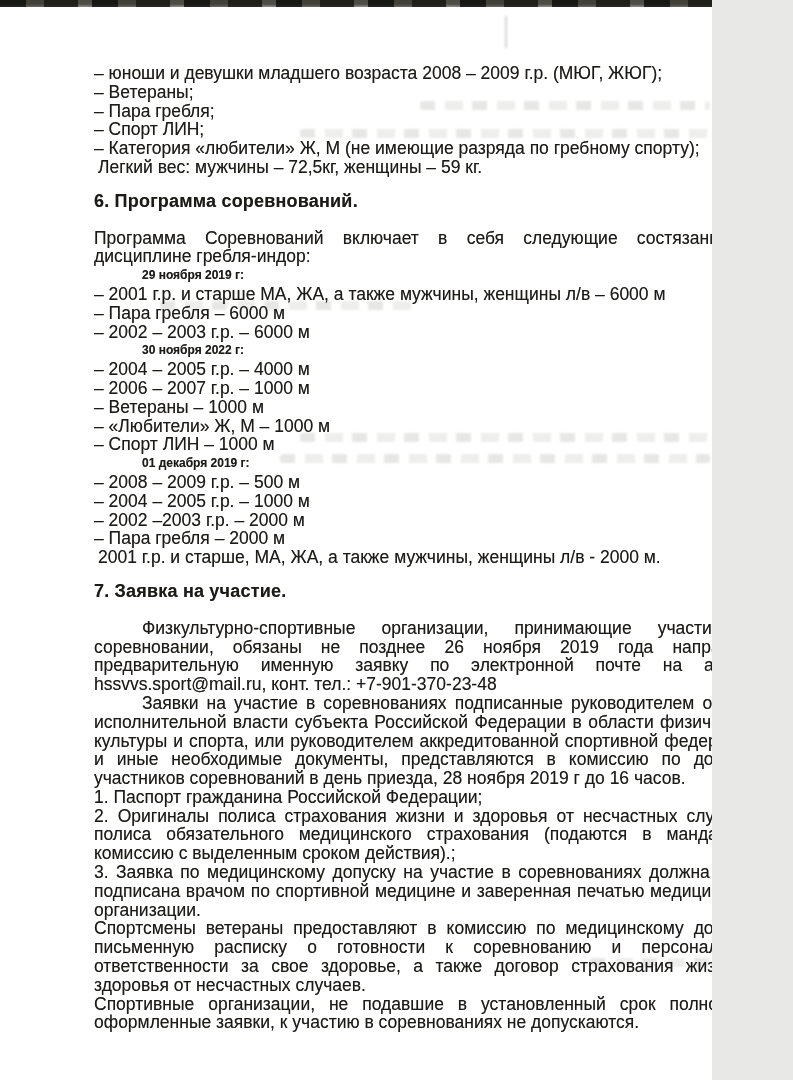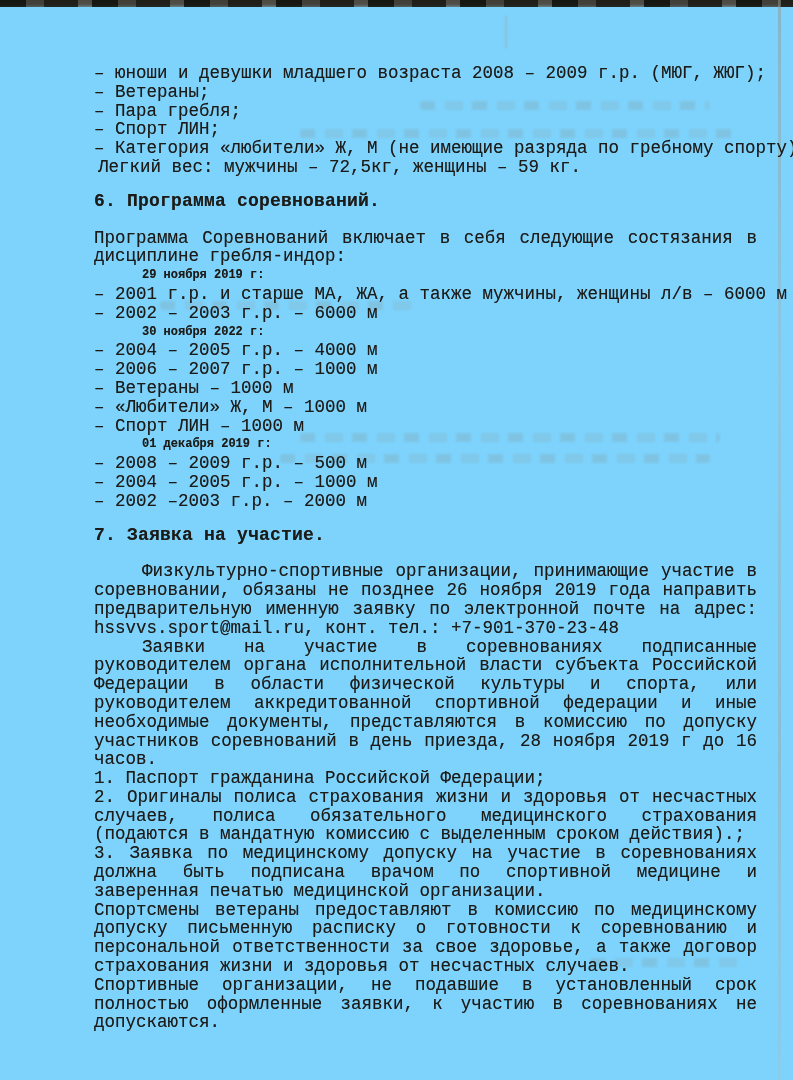--- a/index.html
+++ b/index.html
@@ -2,25 +2,25 @@
 <html><head>
 <meta charset="utf-8">
 <style>
   html, body {
     margin: 0;
     padding: 0;
     background: #e8e8e6;
   }
   .page {
     position: relative;
-    width: 793px;
+    width: 712px;
     height: 1080px;
-    background: #7dd3fc;
+    background: #ffffff;
     overflow: hidden;
-    font-family: Liberation Mono, monospace;
+    font-family: Liberation Sans, sans-serif;
     color: #1c1b18;
   }
   
   .scan-edge-top {
     position: absolute;
     top: 0; left: 0;
     width: 100%;
     height: 7px;
     background:
       repeating-linear-gradient(90deg,
@@ -112,33 +112,36 @@
     <div class="line">– Пара гребля;</div>
     <div class="line">– Спорт ЛИН;</div>
     <div class="line">– Категория «любители» Ж, М (не имеющие разряда по гребному спорту);</div>
     <div class="line pad-sm">Легкий вес:  мужчины – 72,5кг, женщины – 59 кг.</div>
 
     <div class="heading">6.  Программа соревнований.</div>
     <p class="para justify">Программа Соревнований включает в себя следующие состязания в дисциплине гребля-индор:</p>
 
     <div class="day">29 ноября 2019 г:</div>
     <div class="line">– 2001 г.р. и старше МА, ЖА,  а также мужчины, женщины л/в  – 6000 м</div>
+    <div class="line">– Пара гребля – 6000 м</div>
     <div class="line">– 2002 – 2003 г.р.  – 6000 м</div>
 
     <div class="day">30 ноября 2022 г:</div>
     <div class="line">– 2004 – 2005 г.р.  – 4000 м</div>
     <div class="line">– 2006 – 2007 г.р. – 1000 м</div>
     <div class="line">–  Ветераны – 1000 м</div>
     <div class="line">– «Любители» Ж, М – 1000 м</div>
     <div class="line">– Спорт ЛИН – 1000 м</div>
 
     <div class="day">01 декабря 2019 г:</div>
     <div class="line">– 2008 – 2009 г.р. –  500 м</div>
     <div class="line">– 2004 – 2005 г.р.  – 1000 м</div>
     <div class="line">– 2002 –2003 г.р.  – 2000 м</div>
+    <div class="line">– Пара гребля – 2000 м</div>
+    <div class="line pad-sm">2001  г.р. и старше, МА, ЖА,  а также мужчины, женщины л/в   -  2000 м.</div>
 
     <div class="heading">7.  Заявка на участие.</div>
     <p class="para justify indent">Физкультурно-спортивные организации, принимающие участие в соревновании, обязаны не позднее 26 ноября 2019 года направить предварительную именную заявку по электронной почте на адрес: hssvvs.sport@mail.ru, конт. тел.: +7-901-370-23-48</p>
     <p class="para justify indent">Заявки на участие в соревнованиях подписанные руководителем органа исполнительной власти субъекта Российской Федерации в области физической культуры и спорта, или руководителем аккредитованной спортивной федерации и иные необходимые документы,  представляются в комиссию по допуску участников соревнований в день приезда, 28 ноября 2019 г до 16 часов.</p>
     <p class="para">1. Паспорт гражданина Российской Федерации;</p>
     <p class="para justify">2. Оригиналы полиса страхования жизни и здоровья от несчастных случаев, полиса обязательного медицинского страхования (подаются в мандатную комиссию с выделенным сроком действия).;</p>
     <p class="para justify">3. Заявка по медицинскому допуску на участие в соревнованиях должна быть подписана врачом по спортивной медицине и заверенная печатью медицинской организации.</p>
     <p class="para justify">Спортсмены ветераны предоставляют в комиссию по медицинскому допуску письменную расписку о готовности к соревнованию и персональной ответственности за свое здоровье, а также договор страхования жизни и здоровья от несчастных случаев.</p>
     <p class="para justify">Спортивные организации, не подавшие в установленный срок полностью оформленные заявки, к участию в соревнованиях не допускаются.</p>
 

